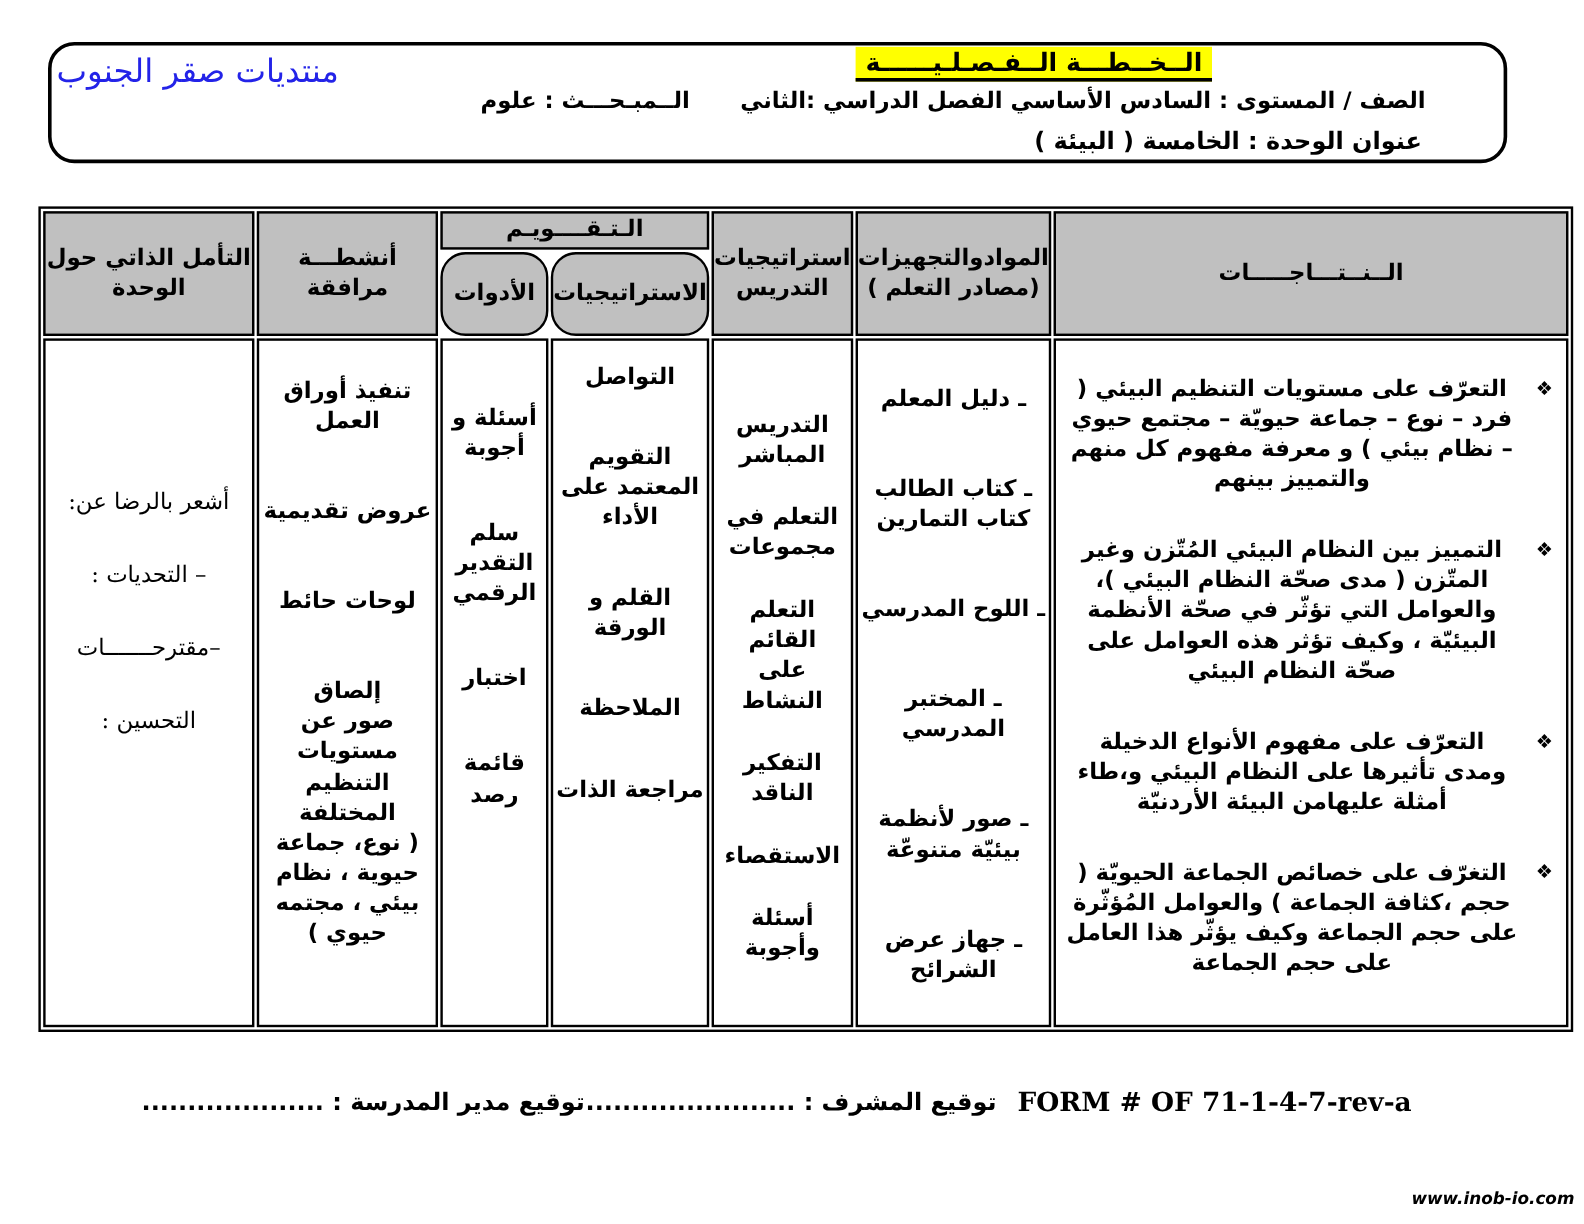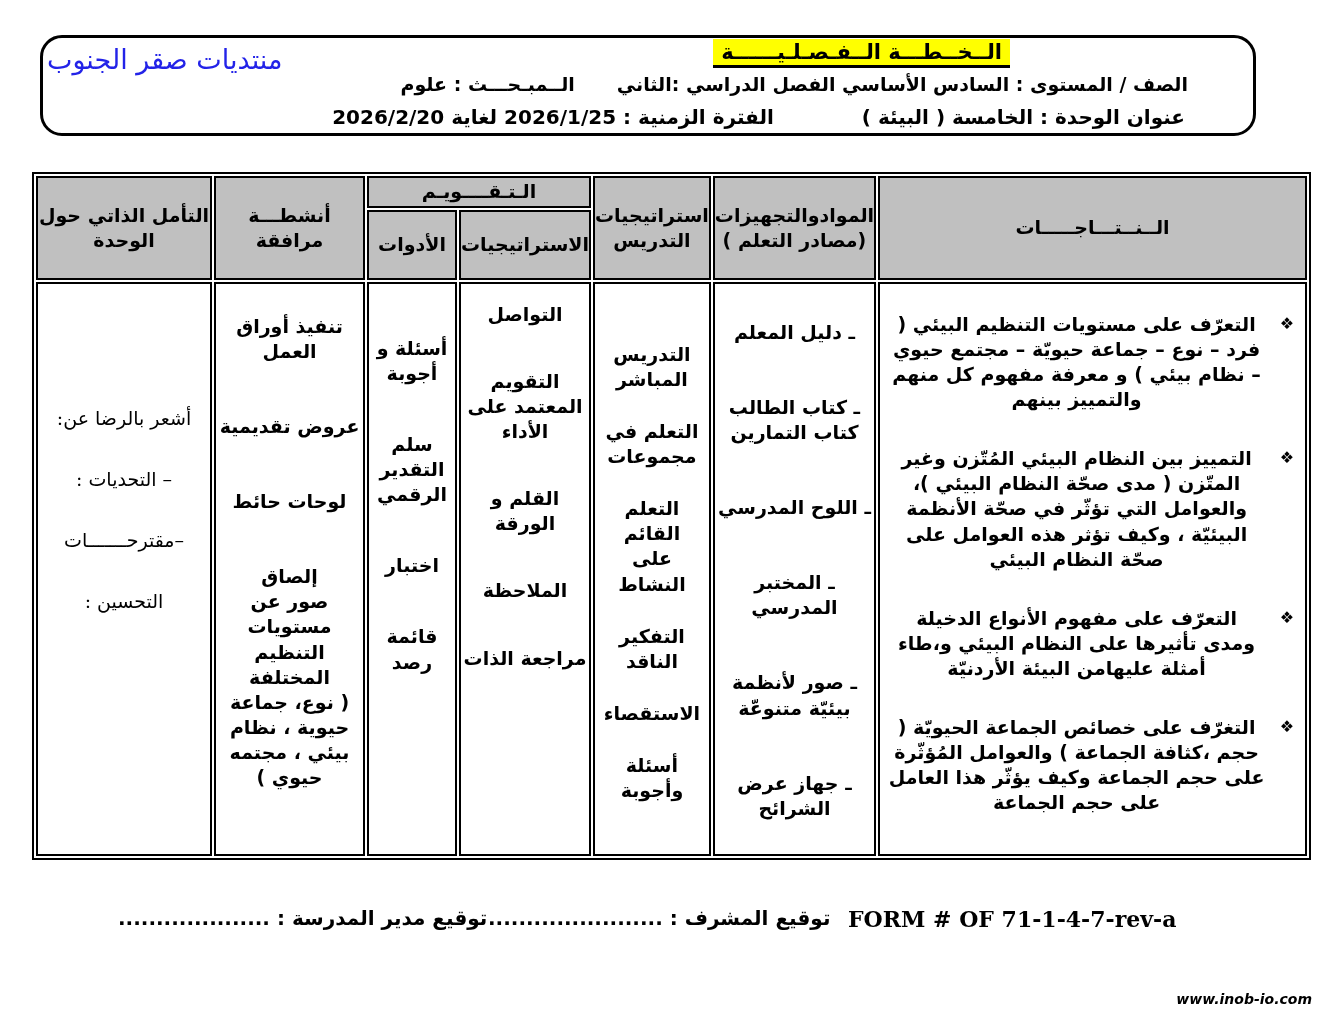--- a/index.html
+++ b/index.html
@@ -20,21 +20,21 @@
   .hdr-line2 { top:67px; right:68px; gap:88px; font-size:20px; }
 
   
   table.plan { position:absolute; left:32px; top:172px; border-collapse:separate; border-spacing:2.5px;
                table-layout:fixed; border:2.5px solid #000; background:#fff; direction:rtl; }
   table.plan td { border:2.5px solid #000; font-weight:bold; text-align:center;
                   vertical-align:middle; font-size:19px; line-height:1.32; }
   td.hd { background:#c0c0c0; }
   .pre { white-space:pre-line; }
   tr.r1 td { height:32px; }
-  tr.r2 td { height:70px; }
+  tr.r2 td { height:70px;border-radius:21px; }
   tr.rb td { height:574px; vertical-align:top; background:#fff; }
   td.hd-outcomes { font-size:20px; letter-spacing:1px; }
 
   
   .col-list { display:flex; flex-direction:column; align-items:center; }
   .col-list .li { white-space:pre-line; }
 
   .materials-list { padding-top:36px; gap:50px; }
   .teach-list { padding-top:58px; gap:27px; }
   .evstrat-list { padding-top:18px; gap:42px; }
@@ -65,21 +65,20 @@
     <div class="site-name">منتديات صقر الجنوب</div>
     <div class="doc-title">
       <span class="hl">الــخــطـــة الــفـصـلـيــــــة</span>
     </div>
     <div class="hdr-line hdr-line1">
       <span>الصف / المستوى :  السادس الأساسي الفصل الدراسي :الثاني</span>
       <span>الــمبـحـــث : علوم</span>
     </div>
     <div class="hdr-line hdr-line2">
       <span>عنوان الوحدة :   الخامسة ( البيئة )</span>
-      <span>الفترة الزمنية : 2026/1/25  لغاية 2026/2/20</span>
     </div>
   </div>
 
   <table class="plan">
     <colgroup>
       <col style="width:429px">
         <col style="width:154px">
         <col style="width:108px">
       <col style="width:124px">
         <col style="width:90px">

